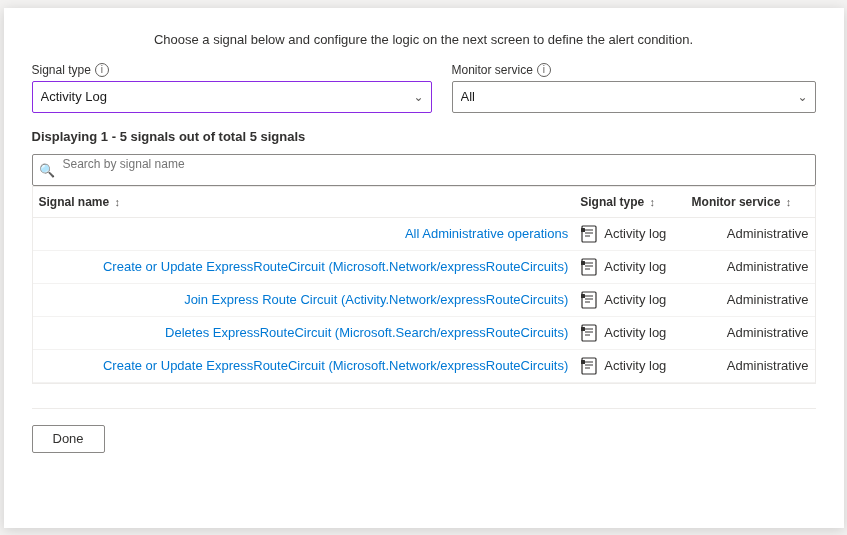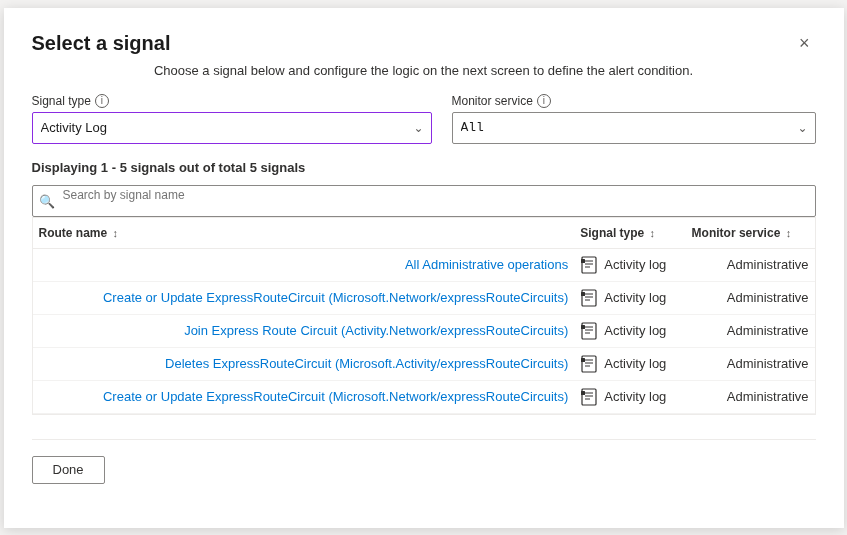--- a/index.html
+++ b/index.html
@@ -89,21 +89,20 @@
       padding: 0 32px 0 8px;
       font-size: 13px;
       color: #1b1b1b;
       background: #fff;
       appearance: none;
       cursor: pointer;
       outline: none;
     }
     .select-box.normal {
       border-color: #8a8886;
-      font-family: Liberation Mono, monospace;
     }
     .select-arrow {
       position: absolute;
       right: 8px;
       top: 50%;
       transform: translateY(-50%);
       pointer-events: none;
       color: #605e5c;
       font-size: 12px;
     }
@@ -206,24 +205,20 @@
       cursor: pointer;
     }
     .table-wrapper {
       border: 1px solid #edebe9;
     }
   </style>
 </head>
 <body>
 
 <div class="modal">
-  <div class="modal-header">
-    <span class="modal-title">Select a signal</span>
-    <button class="close-btn">×</button>
-  </div>
   <p class="subtitle">Choose a signal below and configure the logic on the next screen to define the alert condition.</p>
 
   <div class="form-row">
     <div class="form-group signal-type">
       <label class="form-label">
         <span>Signal type</span>
         <span class="info-icon">i</span>
       </label>
       <div class="select-wrapper">
         <select class="select-box">
@@ -256,21 +251,21 @@
   <div class="search-wrapper">
     <span class="search-icon-wrap">🔍</span>
     <input class="search-input" type="text" placeholder="Search by signal name" style="">
   </div>
 
   <div class="table-wrapper">
     <table class="table">
       <thead>
         <tr>
           <th>
-            <span>Route name</span>
+            <span>Signal name</span>
             <button class="sort-btn">↕</button>
           </th>
           <th>
             <span>Signal type</span>
             <button class="sort-btn">↕</button>
           </th>
           <th>
             <span>Monitor service</span>
             <button class="sort-btn">↕</button>
           </th>
@@ -325,21 +320,21 @@
           <line x1="4" y1="11" x2="9" y2="11" stroke="#323130" stroke-width="1"></line>
           <rect x="0" y="3" width="4" height="4" rx="0.5" fill="#323130"></rect>
         </svg>
       </span>
       <span>Activity log</span>
     </div>
             </td>
             <td>Administrative</td>
           </tr>
           <tr>
-            <td><a class="signal-link">Deletes ExpressRouteCircuit (Microsoft.Activity/expressRouteCircuits)</a></td>
+            <td><a class="signal-link">Deletes ExpressRouteCircuit (Microsoft.Search/expressRouteCircuits)</a></td>
             <td>
               <div class="signal-type-cell">
       <span class="activity-icon">
         <svg width="16" height="18" viewBox="0 0 16 18" fill="none" xmlns="http://www.w3.org/2000/svg">
           <rect x="1" y="1" width="14" height="16" rx="1" stroke="#323130" stroke-width="1.2" fill="white"></rect>
           <line x1="4" y1="5" x2="12" y2="5" stroke="#323130" stroke-width="1"></line>
           <line x1="4" y1="8" x2="12" y2="8" stroke="#323130" stroke-width="1"></line>
           <line x1="4" y1="11" x2="9" y2="11" stroke="#323130" stroke-width="1"></line>
           <rect x="0" y="3" width="4" height="4" rx="0.5" fill="#323130"></rect>
         </svg>

